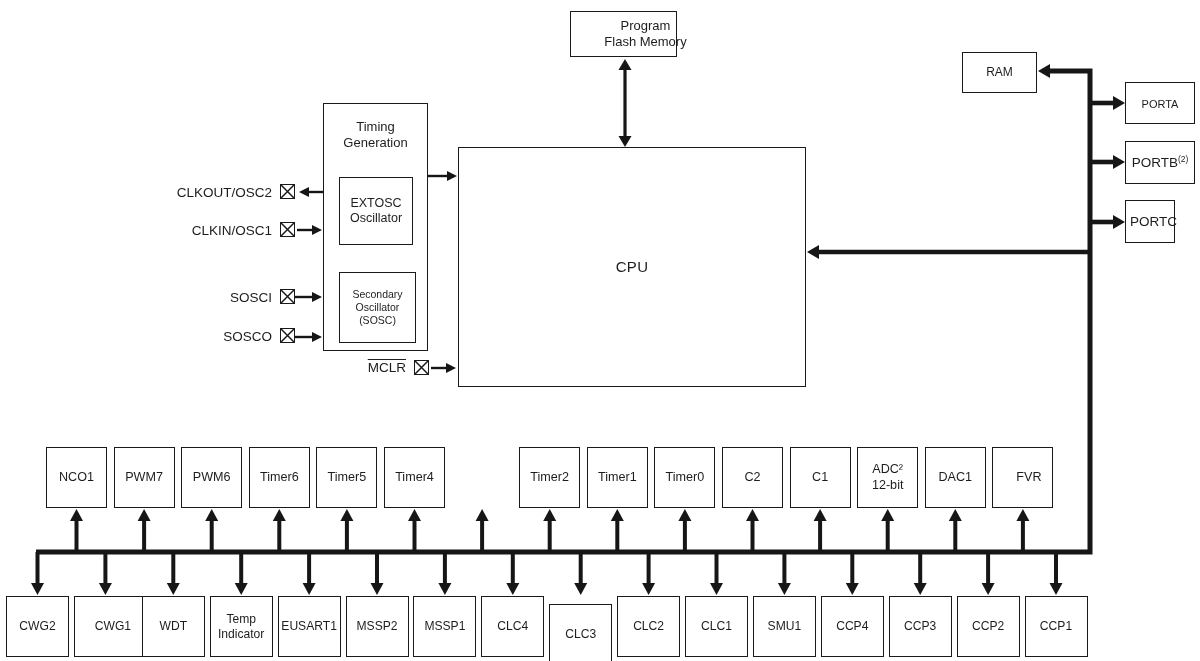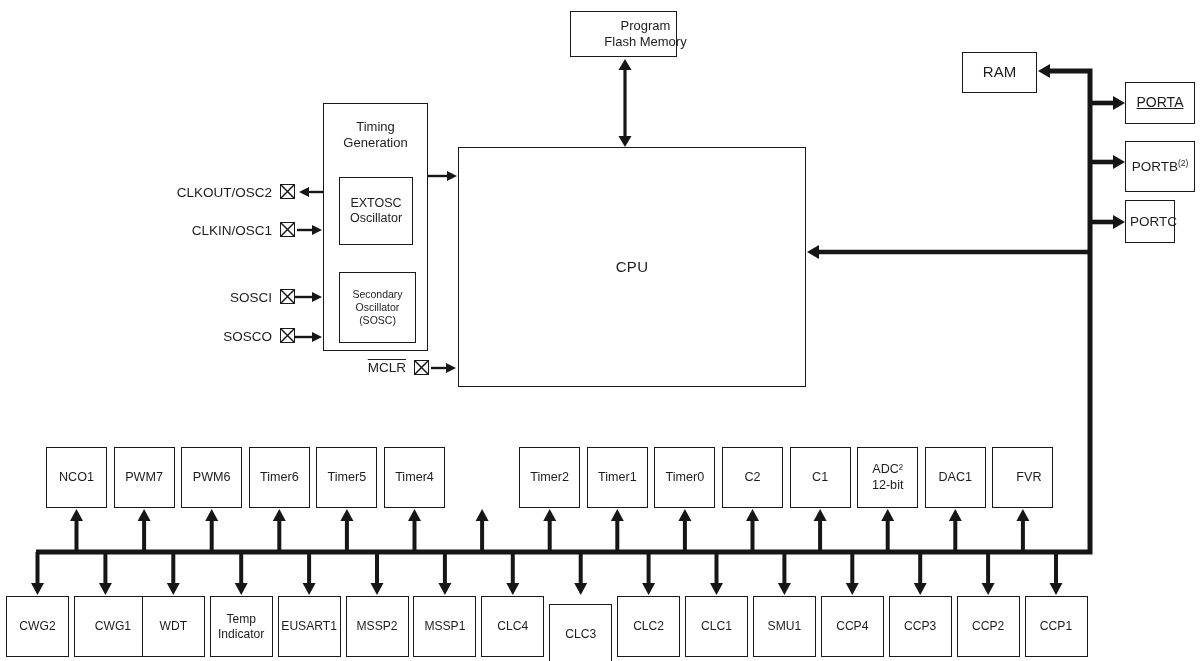--- a/index.html
+++ b/index.html
@@ -13,23 +13,23 @@
     display:flex;flex-direction:column;align-items:center;justify-content:center;
     text-align:center;line-height:1.22;
   }
   .bl{white-space:nowrap;}
   
   #flash{left:570px;top:11px;width:107px;height:46px;font-size:13px;padding-left:44px;}
   #timing{left:323px;top:103px;width:105px;height:248px;justify-content:flex-start;padding-top:15px;font-size:13px;}
   #extosc{left:339px;top:177px;width:74px;height:68px;font-size:12.5px;}
   #sosc{left:339px;top:272px;width:77px;height:71px;font-size:10.5px;}
   #cpu{left:458px;top:147px;width:348px;height:240px;font-size:15px;letter-spacing:.3px;}
-  #ram{left:962px;top:52px;width:75px;height:41px;font-size:15px;}
-  #porta{left:1125px;top:82px;width:70px;height:42px;font-size:14px;text-decoration:underline;}
-  #portb{left:1125px;top:141px;width:70px;height:51px;font-size:13.5px;}
+  #ram{left:962px;top:52px;width:75px;height:41px;font-size:12px;}
+  #porta{left:1125px;top:82px;width:70px;height:42px;font-size:11px;}
+  #portb{left:1125px;top:141px;width:70px;height:43px;font-size:13.5px;}
   #portc{left:1125px;top:200px;width:50px;height:43px;font-size:13.5px;padding-left:7px;}
   .portsup{font-size:8.5px;vertical-align:5px;letter-spacing:0;}
   
   .mid{font-size:12.6px;}
   .bot{font-size:12.1px;}
   
   .pinlabel{position:absolute;width:130px;text-align:right;font-size:13.5px;line-height:15px;white-space:nowrap;}
   #lb-clkout{left:142px;top:185px;}
   #lb-clkin{left:142px;top:223px;}
   #lb-sosci{left:142px;top:290px;}

